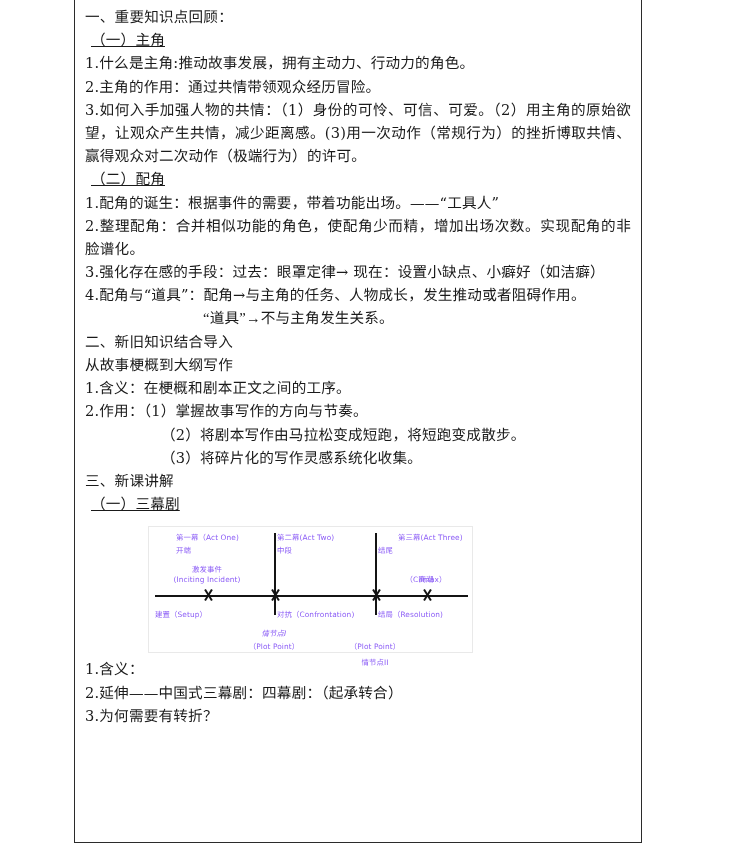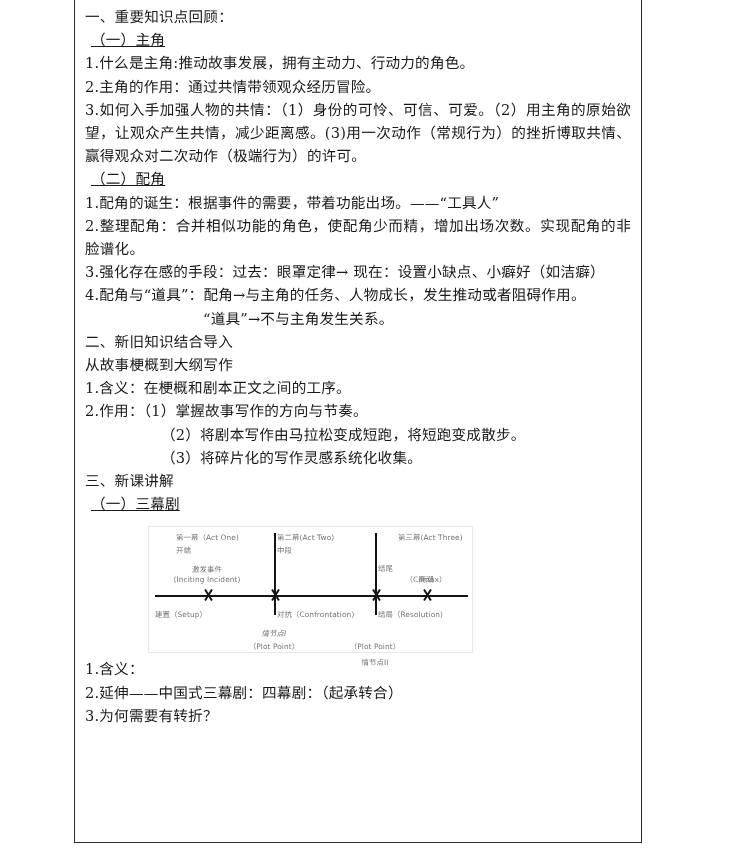--- a/index.html
+++ b/index.html
@@ -43,32 +43,32 @@
     line-height: 23.2px;
     letter-spacing: 0.2px;
     text-align: justify;
     text-justify: inter-ideograph;
     margin: 0;
     white-space: pre-wrap;
     word-break: break-all;
   }
   .p.indent1 { text-indent: 0; padding-left: 6px; text-decoration: underline; }
   .p.indent2 { padding-left: 76px; }
-  .p.center-ish { padding-left: 118px; }
+  .p.center-ish { padding-left: 118px; font-family: Liberation Serif, serif; }
 
   
   #act-diagram {
     position: relative;
     width: 325px;
     height: 127px;
     margin: 11px 0 4px 63px;
     border: 1px solid #e9e9e9;
     box-sizing: border-box;
     font-family: "DejaVu Sans", "Liberation Sans", sans-serif;
-    color: #737373;
+    color: #8b5cf6;
     background: #fff;
   }
   #act-diagram .dg-label {
     position: absolute;
     font-size: 7.4px;
     line-height: 10.5px;
     white-space: nowrap;
     letter-spacing: 0.1px;
   }
   #act-diagram .dg-label.c { text-align: center; transform: translateX(-50%); }
@@ -133,21 +133,21 @@
 
     <div id="act-diagram">
 
       <div class="dg-label" style="left:27px; top:6px;">第一幕（Act One)</div>
       <div class="dg-label" style="left:27px; top:19px;">开端</div>
 
       <div class="dg-label" style="left:128px; top:6px;">第二幕(Act Two)</div>
       <div class="dg-label" style="left:128px; top:19px;">中段</div>
 
       <div class="dg-label" style="left:229px; top:6px;padding-left:20px;">第三幕(Act Three)</div>
-      <div class="dg-label" style="left:229px; top:19px;margin-top:18px;">结尾</div>
+      <div class="dg-label" style="left:229px; top:19px;">结尾</div>
 
       <div class="dg-label c" style="left:58px; top:38px;">激发事件</div>
       <div class="dg-label c" style="left:58px; top:48px;">(Inciting Incident)</div>
 
       <div class="dg-label c" style="left:277px; top:48px;font-family:Liberation Serif, serif;">高潮</div>
       <div class="dg-label c" style="left:277px; top:48px;">（Climax）</div>
 
       <div class="axis"></div>
 
       <div class="vline" style="left:125px; top:6px; height:82px;"></div>

